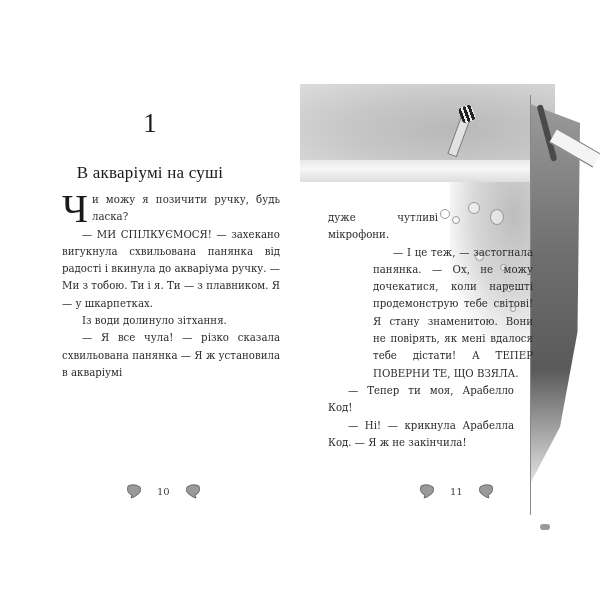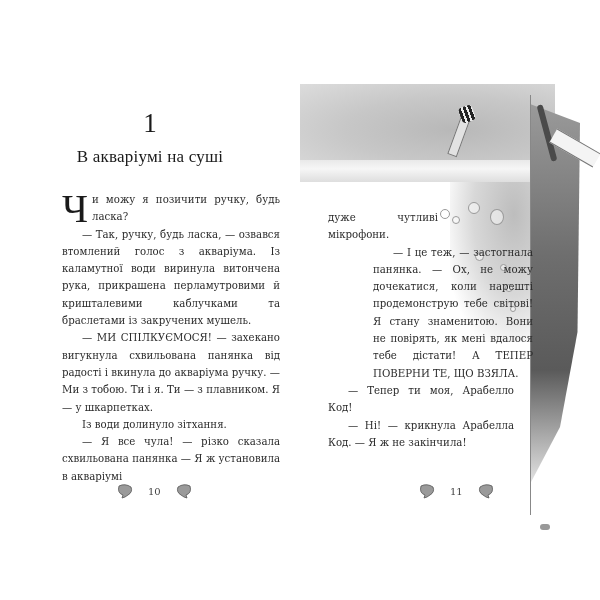--- a/index.html
+++ b/index.html
@@ -2,30 +2,30 @@
 <html><head>
   <meta charset="utf-8">
   <style>
     html, body { margin: 0; padding: 0; background: #ffffff; }
     body { width: 600px; height: 600px; position: relative; overflow: hidden; font-family: "DejaVu Serif", serif; color: #2a2a2a; }
     .spread { position: absolute; left: 0; top: 0; width: 600px; height: 600px; background: #fff; }
     .page-left { position: absolute; left: 0; top: 0; width: 300px; height: 600px; }
     .page-right { position: absolute; left: 300px; top: 0; width: 300px; height: 600px; }
 
     .chapter-num { position: absolute; left: 0; width: 300px; top: 108px; text-align: center; font-family: "Liberation Serif", serif; font-size: 27px; color: #1a1a1a; }
-    .chapter-title { position: absolute; left: 0; width: 300px; top: 147px; text-align: center; font-family: "Liberation Serif", serif; font-size: 17px; color: #1a1a1a; letter-spacing: 0.2px; }
+    .chapter-title { position: absolute; left: 0; width: 300px; top: 163px; text-align: center; font-family: "Liberation Serif", serif; font-size: 17px; color: #1a1a1a; letter-spacing: 0.2px; }
 
     .text { position: absolute; font-size: 10.2px; line-height: 17.3px; text-align: justify; color: #2b2b2b; }
     .text p { margin: 0; }
     .text .indent { text-indent: 20px; }
     .left-text { left: 62px; top: 191px; width: 218px; }
     .dropcap { float: left; font-family: "Liberation Serif", serif; font-size: 40px; line-height: 32px; margin: 2px 4px 0 0; color: #1a1a1a; }
 
     .folio { position: absolute; top: 484px; display: flex; align-items: center; gap: 14px; font-size: 10px; color: #444; }
-    .folio-left { left: 116px; align-items: center; }
+    .folio-left { left: 125px; align-items: center; }
     .folio-right { left: 418px; }
     .shell { width: 18px; height: 15px; position: relative; }
     .shell svg { width: 18px; height: 15px; }
 
     
     .illustration { position: absolute; left: 300px; top: 84px; width: 300px; height: 390px; }
     .ill-bg { position: absolute; left: 0; top: 0; width: 255px; height: 76px;
       background: radial-gradient(ellipse at 60% 60%, #b8b8b8 0%, #c7c7c7 50%, #dcdcdc 100%); }
     .ill-glass-top { position: absolute; left: 0; top: 76px; width: 230px; height: 22px;
       background: linear-gradient(180deg, #e9e9e9 0%, #f6f6f6 40%, #dedede 100%); }
@@ -48,21 +48,20 @@
 <body>
 
 <div class="spread">
 
   <div class="page-left">
     <div class="chapter-num">1</div>
     <div class="chapter-title">В акваріумі на суші</div>
 
     <div class="text left-text">
       <p><span class="dropcap">Ч</span><span>и можу я позичити ручку, будь ласка?</span></p>
-      <p class="indent">— Так, ручку, будь ласка, — озвався втомлений голос з акваріума. Із каламутної води виринула витончена рука, прикрашена перламутровими й кришталевими каблучками та браслетами із закручених мушель.</p>
       <p class="indent">— МИ СПІЛКУЄМОСЯ! — захекано вигукнула схвильована панянка від радості і вкинула до акваріума ручку. — Ми з тобою. Ти і я. Ти — з плавником. Я — у шкарпетках.</p>
       <p class="indent">Із води долинуло зітхання.</p>
       <p class="indent">— Я все чула! — різко сказала схвильована панянка — Я ж установила в акваріумі</p>
     </div>
 
     <div class="folio folio-left">
       <span class="shell">
         <svg viewBox="0 0 18 15">
             <path d="M3 2 Q9 -1 15 3 Q17 8 12 11 L9 13 L6 14 L7 11 Q1 9 3 2 Z" fill="#9a9a9a" stroke="#555" stroke-width="0.8"></path>
           </svg>

